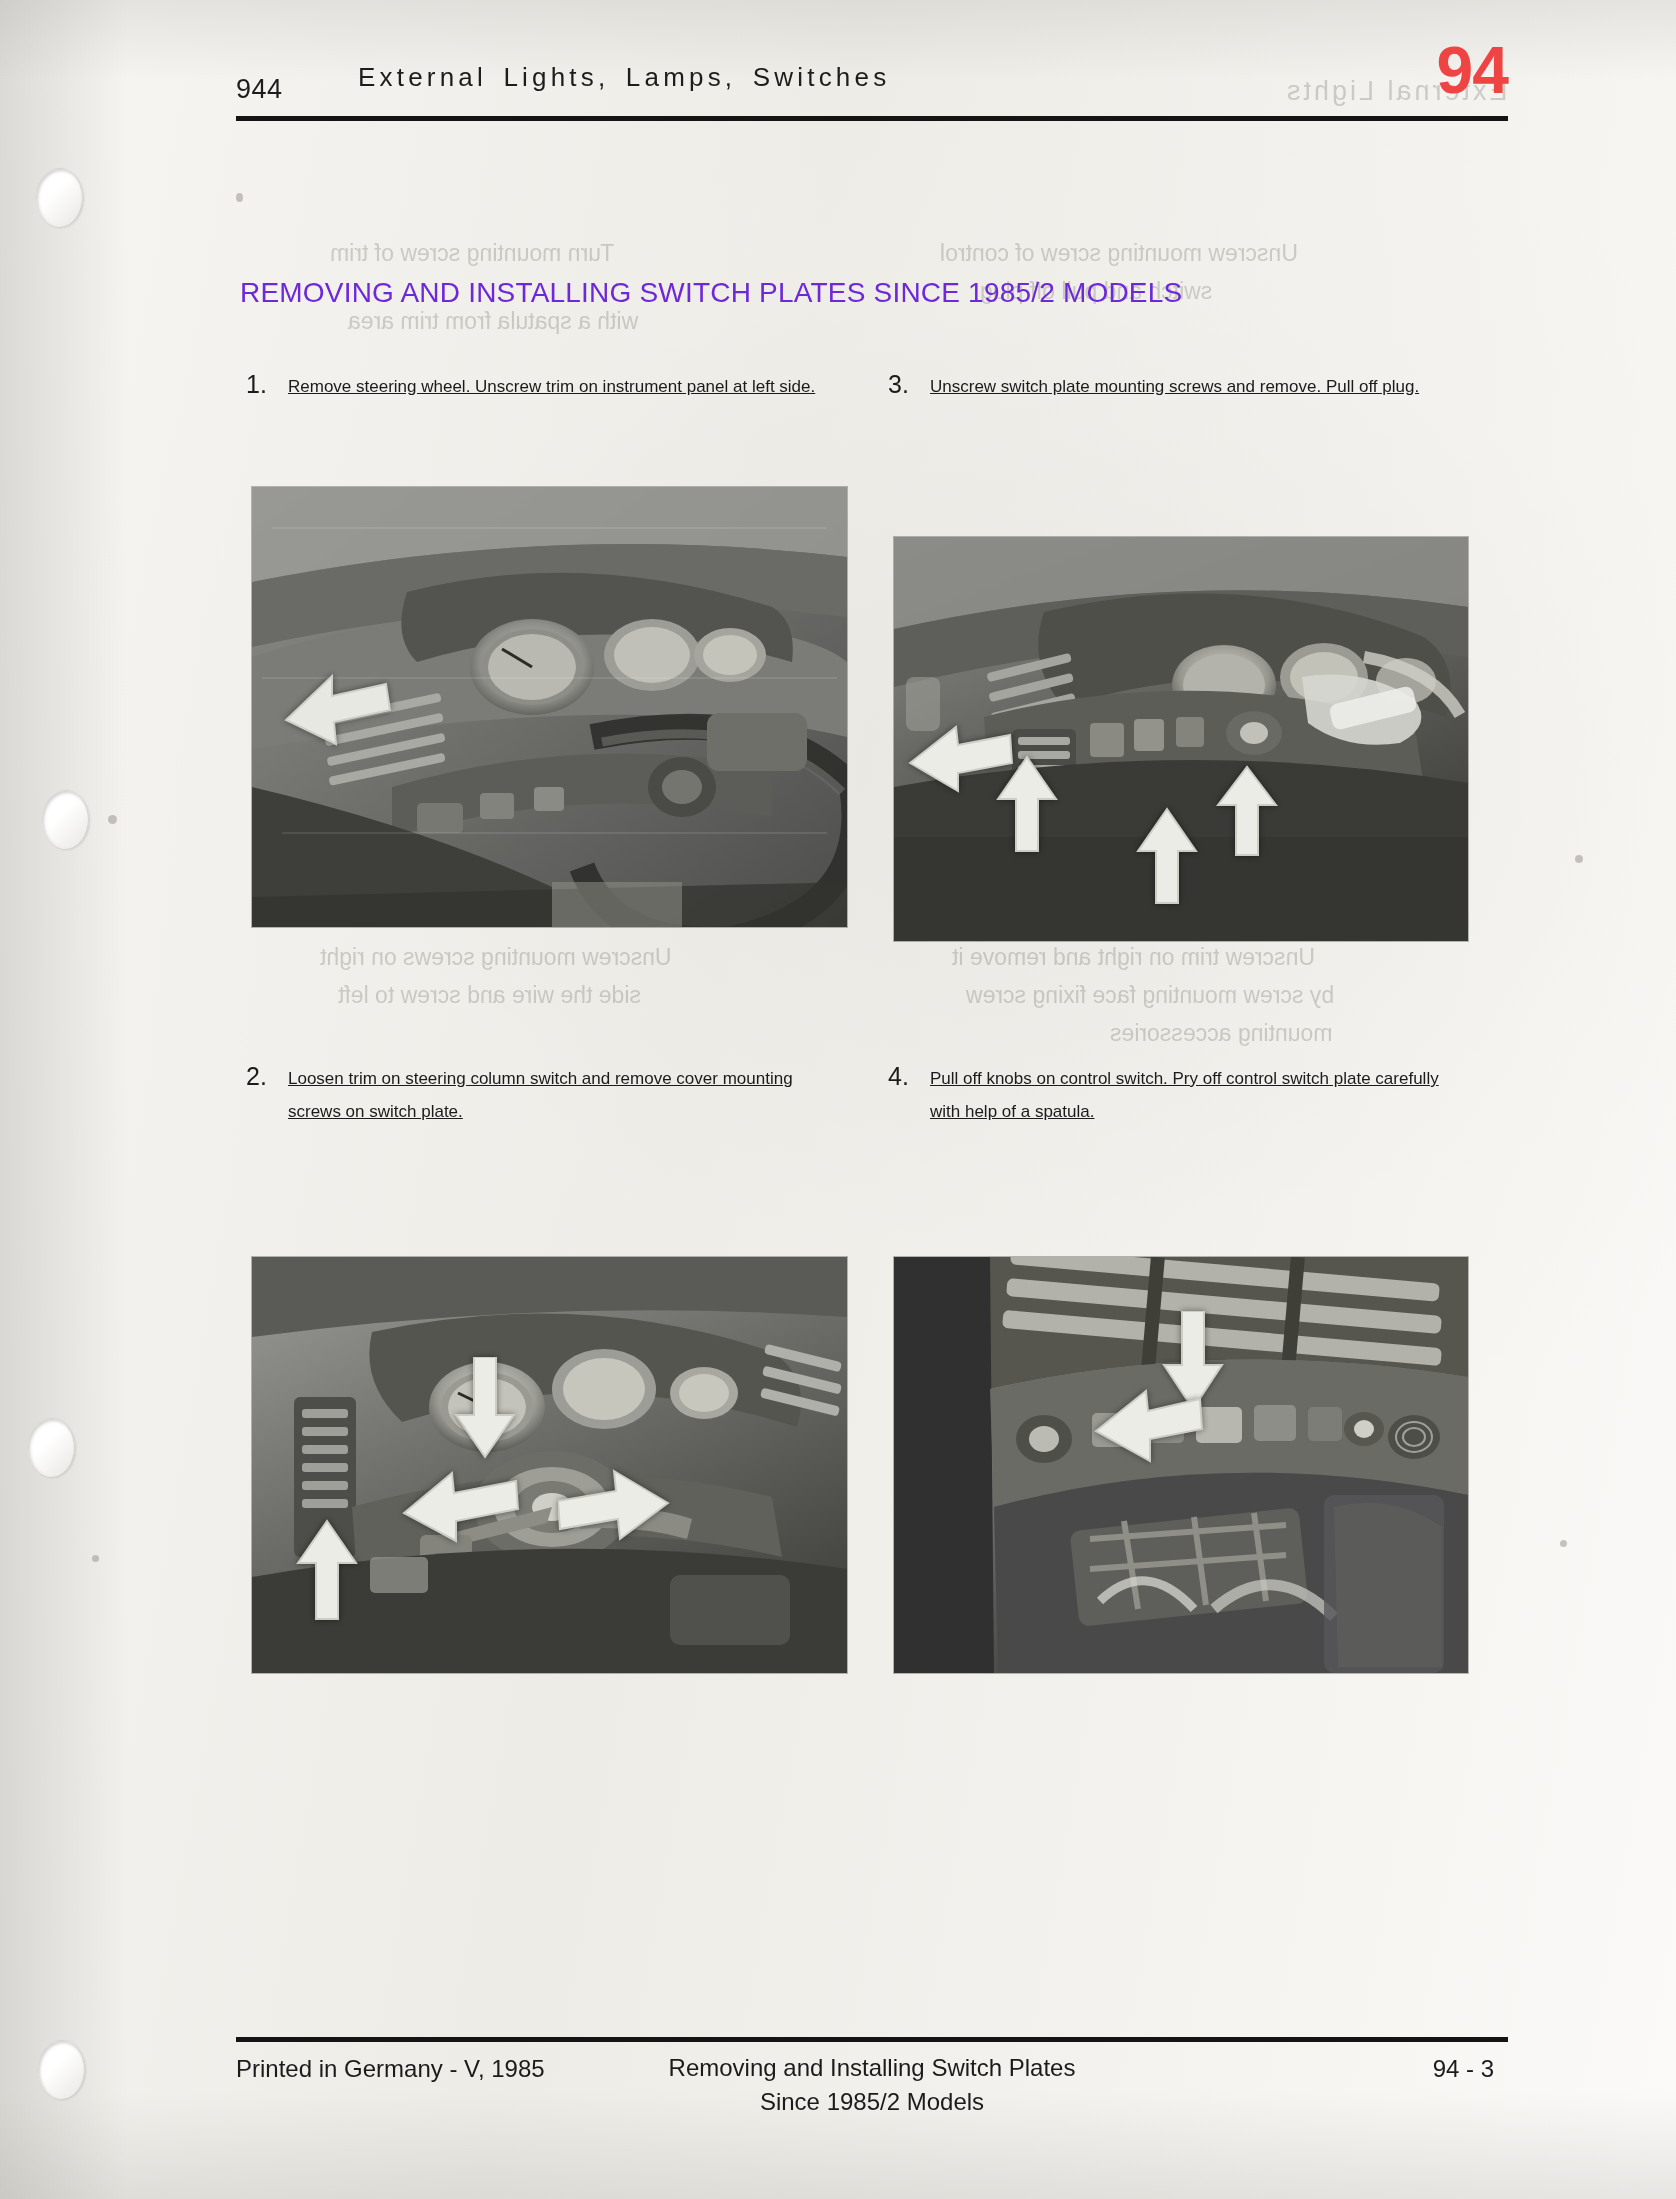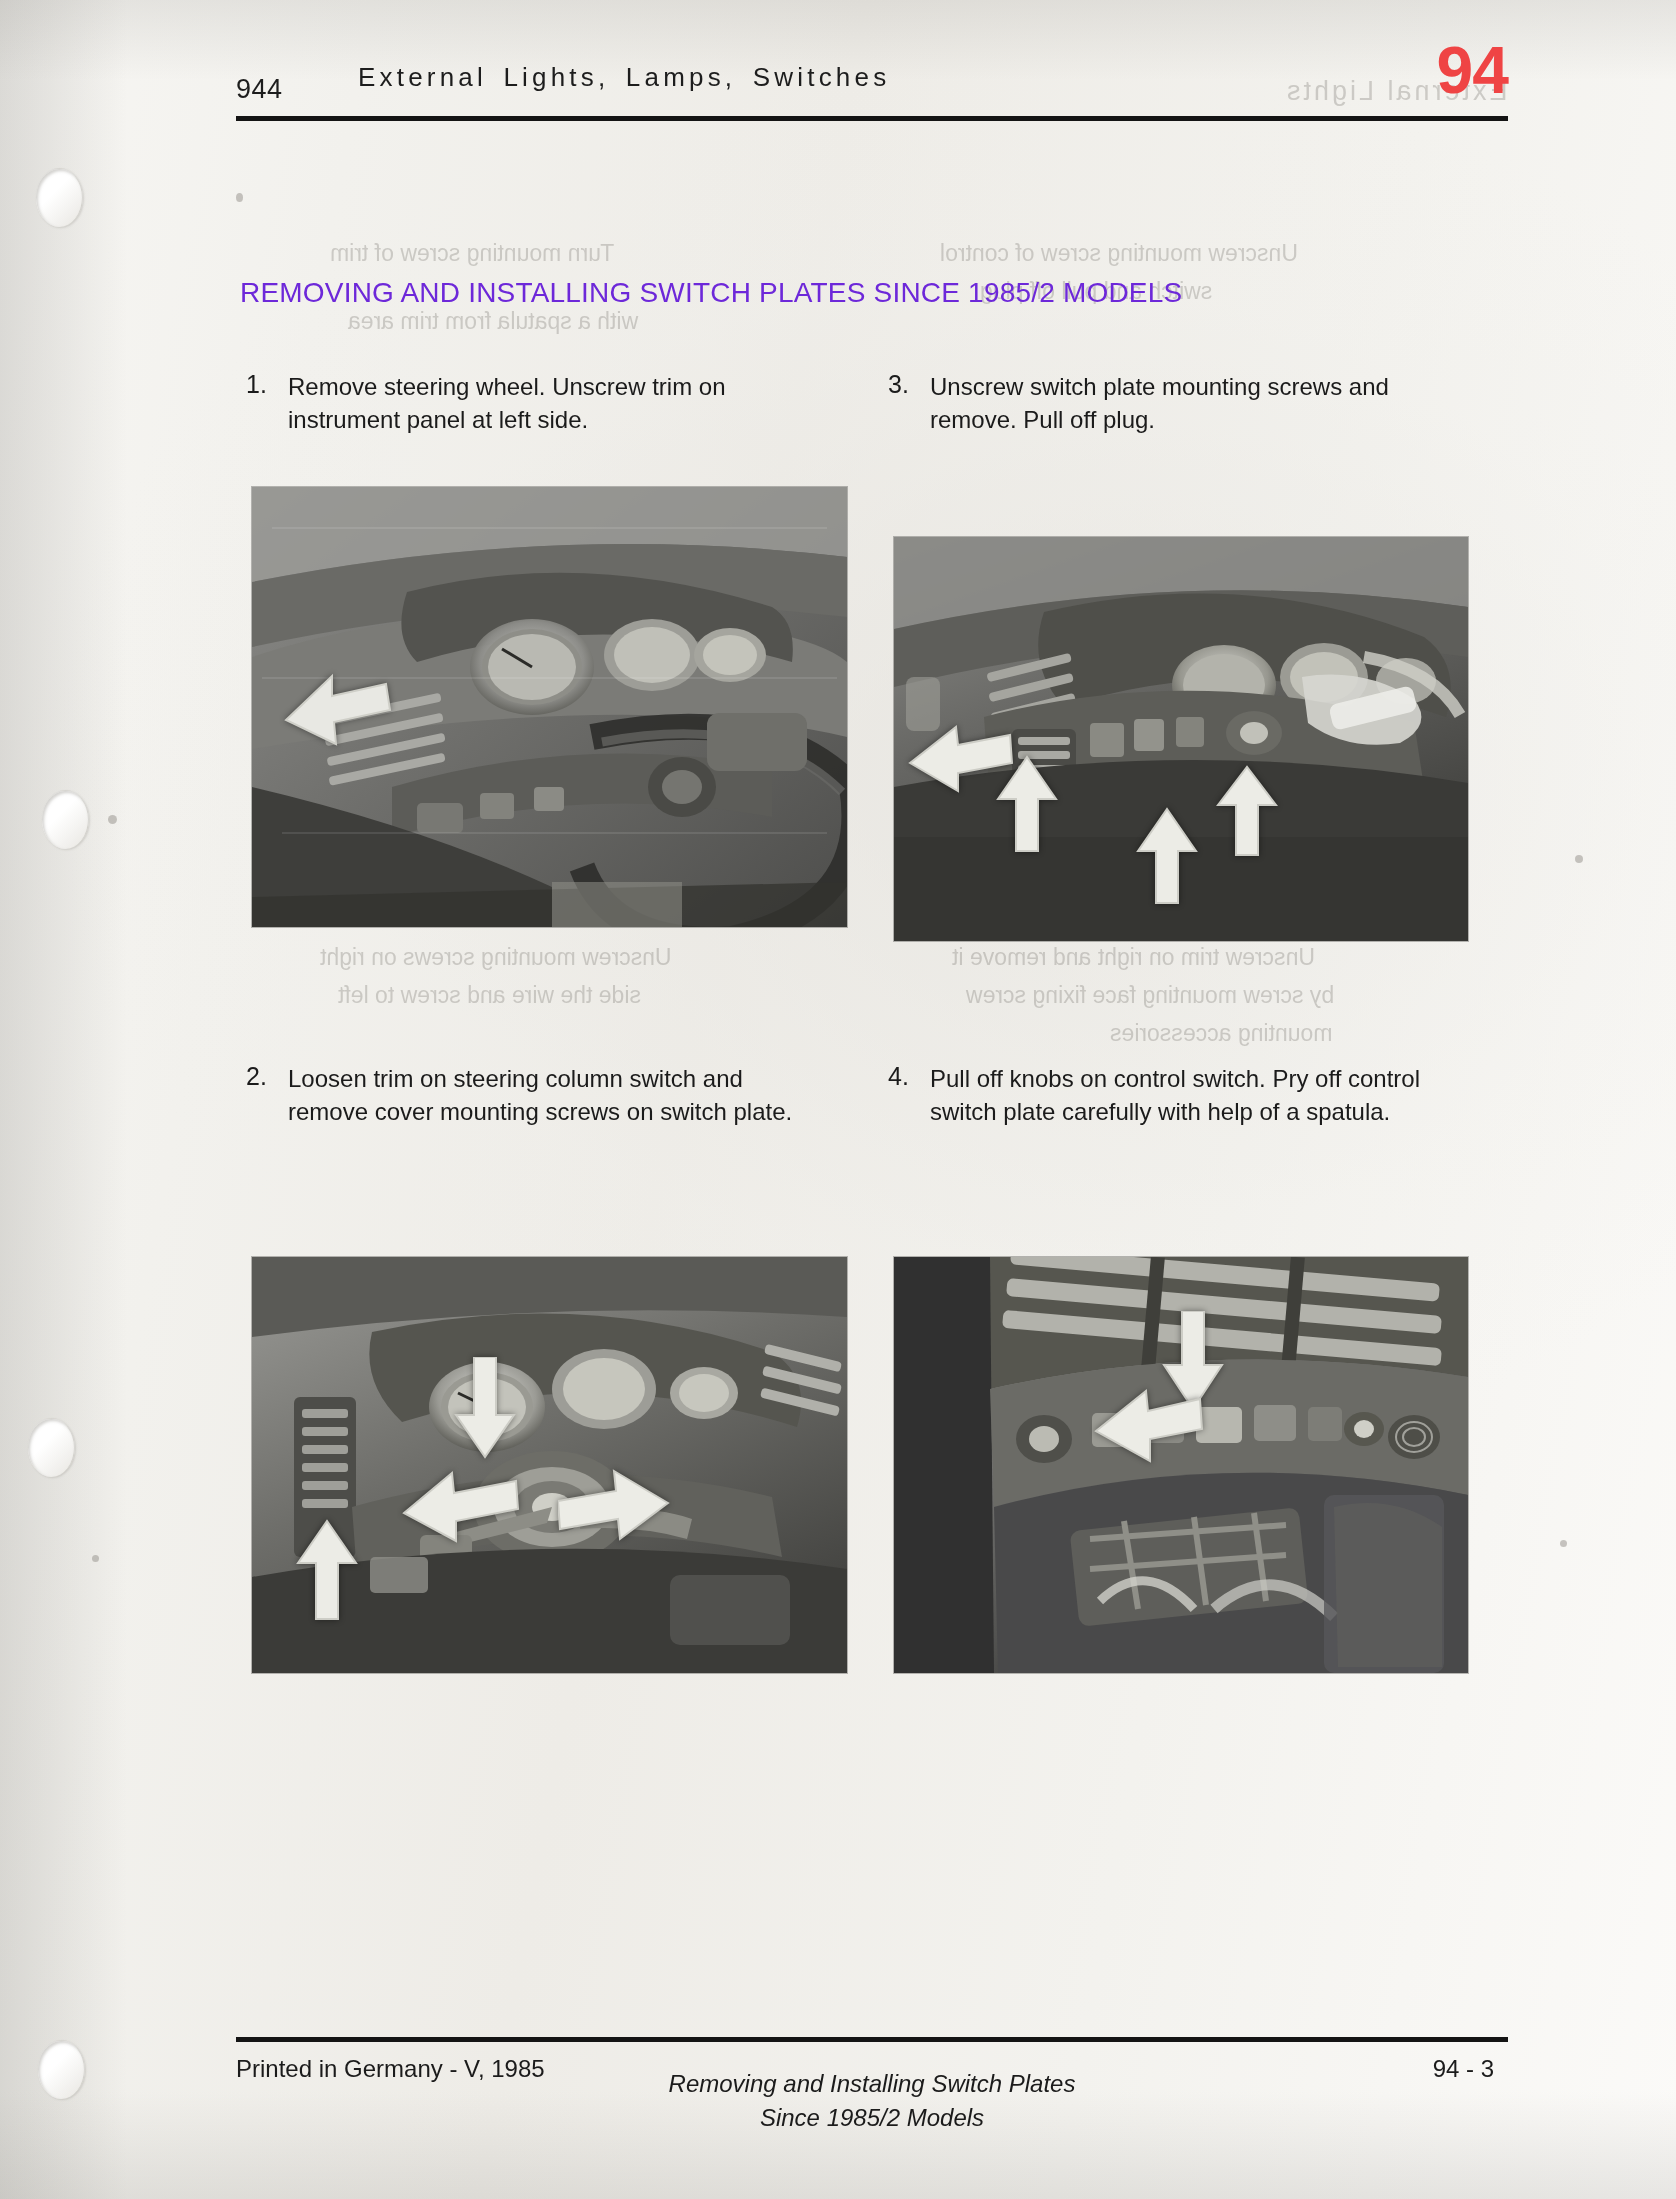--- a/index.html
+++ b/index.html
@@ -134,23 +134,24 @@
     top: 0;
     width: 42px;
     font-size: 25px;
     color: #1b1b1b;
   }
   .step-text {
     position: absolute;
     left: 42px;
     top: 0;
     width: 540px;
-    font-size: 24px;
+    font-size: 17px;
     line-height: 33px;
     color: #1b1b1b;
+    text-decoration: underline;
   }
 
   
   .photo {
     position: absolute;
     overflow: hidden;
     background: #6d6d6a;
     box-shadow: 0 0 0 1px rgba(60,60,58,0.35);
   }
   .photo .ph-base {
@@ -180,24 +181,23 @@
     font-size: 24px;
     color: #1b1b1b;
   }
   .footer-left {
     position: absolute;
     left: 0; top: 4px;
   }
   .footer-center {
     position: absolute;
     left: 0; right: 0;
-    top: 16px;
+    top: 0;
     text-align: center;
     line-height: 34px;
-    font-style: italic;
   }
   .footer-right {
     position: absolute;
     right: 14px; top: 4px;
   }
 </style>
 </head>
 <body>
 
 <div class="page">

